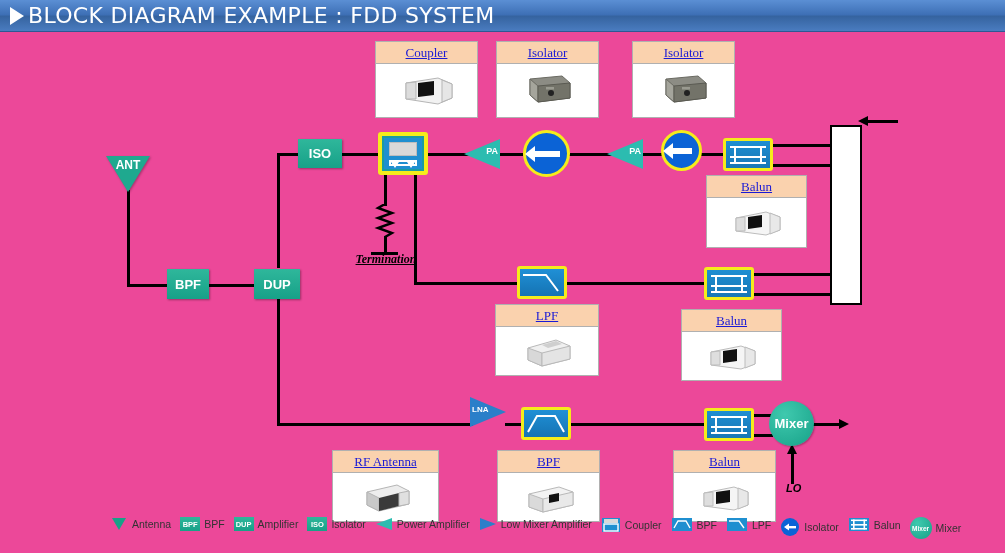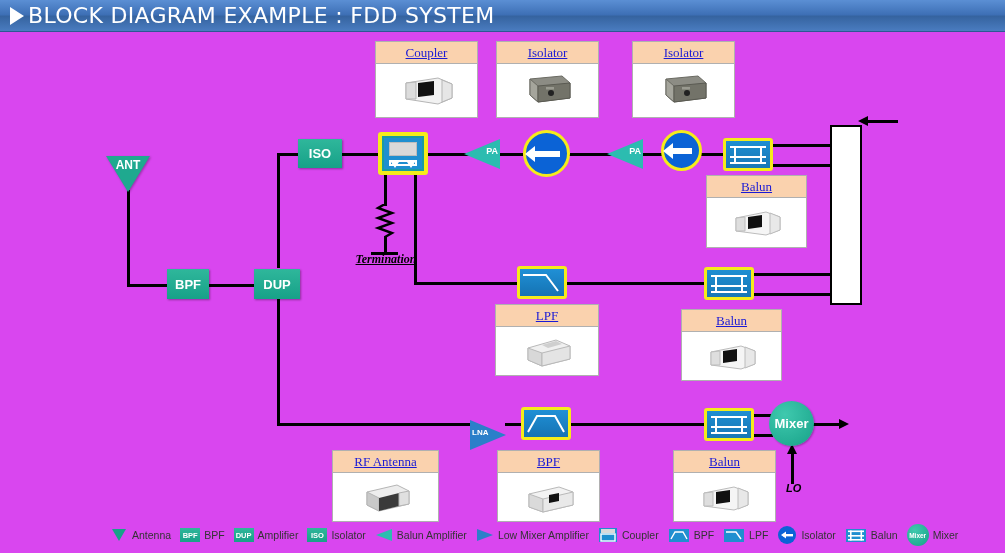--- a/index.html
+++ b/index.html
@@ -2,21 +2,21 @@
 <html><head>
 <meta charset="utf-8">
 <style>
   html, body {
     margin: 0; padding: 0;
     width: 1005px; height: 560px;
     background: #ffffff;
     font-family: "Liberation Sans", sans-serif;
     overflow: hidden;
   }
-  #root { position: relative; width: 1005px; height: 553px; background: #d946ef; }
+  #root { position: relative; width: 1005px; height: 553px; background: #ec4899; }
 
   
   .header {
     position: absolute; left: 0; top: 0; width: 1005px; height: 31px;
     background: linear-gradient(to bottom, #5b8fd4 0%, #3d6fb5 48%, #35639f 52%, #4a7cc0 100%);
     border-bottom: 1px solid #2d5893;
     display: flex; align-items: center;
   }
   .header-play {
     width: 0; height: 0; margin-left: 10px; margin-right: 4px;
@@ -150,21 +150,21 @@
 
   
   .ahead { position:absolute; width:0; height:0; }
   .ahead.left { border-top:5px solid transparent; border-bottom:5px solid transparent; border-right:10px solid #000; }
   .ahead.right { border-top:5px solid transparent; border-bottom:5px solid transparent; border-left:10px solid #000; }
   .ahead.up { border-left:5px solid transparent; border-right:5px solid transparent; border-bottom:10px solid #000; }
 
   
   .legend {
     position:absolute; left:0; bottom:0; width:1005px; height:36px;
-    display:flex; align-items:center; padding-left:110px; box-sizing:border-box;
+    display:flex; align-items:flex-start; padding-left:110px; box-sizing:border-box;
   }
   .leg-item { display:flex; align-items:center; margin-right:9px; }
   .leg-item .ltxt { font-size:10.5px; color:#333; margin-left:4px; white-space:nowrap; }
   .leg-chip {
     width:20px; height:14px; background: linear-gradient(to bottom,#2fb79b,#17a188);
     color:#fff; font-size:7.5px; font-weight:bold;
     display:flex; align-items:center; justify-content:center;
   }
 </style>
 </head>
@@ -304,21 +304,21 @@
       <div class="ln" style="right:8px; top:5px; bottom:4px; width:2px;"></div>
     </div>
   </div>
 
   <div class="symbox filtsym" style="left:517px; top:266px; width:50px; height:33px;">
     <svg width="44" height="27" viewBox="0 0 44 27">
       <polyline points="3,6 26,6 38,22" fill="none" stroke="#ffffff" stroke-width="2"></polyline>
     </svg>
   </div>
 
-  <div class="lna" style="left:470px; top:420px;">
+  <div class="lna" style="left:470px; top:397px;">
     <div class="tri"></div>
     <div class="lbl">LNA</div>
   </div>
 
   <div class="symbox filtsym" style="left:521px; top:407px; width:50px; height:33px;">
     <svg width="44" height="27" viewBox="0 0 44 27">
       <polyline points="4,22 13,6 31,6 40,22" fill="none" stroke="#ffffff" stroke-width="2"></polyline>
     </svg>
   </div>
 
@@ -489,21 +489,21 @@
       <div class="leg-chip">
           <span>ISO</span>
         </div>
       <span class="ltxt">Isolator</span>
     </div>
 
     <div class="leg-item">
       <svg width="18" height="14">
         <polygon points="1,7 17,1 17,13" fill="#2cbcb0"></polygon>
       </svg>
-      <span class="ltxt">Balun Amplifier</span>
+      <span class="ltxt">Power Amplifier</span>
     </div>
 
     <div class="leg-item">
       <svg width="18" height="14">
         <polygon points="1,1 17,7 1,13" fill="#2b7fc9"></polygon>
       </svg>
       <span class="ltxt">Low Mixer Amplifier</span>
     </div>
 
     <div class="leg-item">

